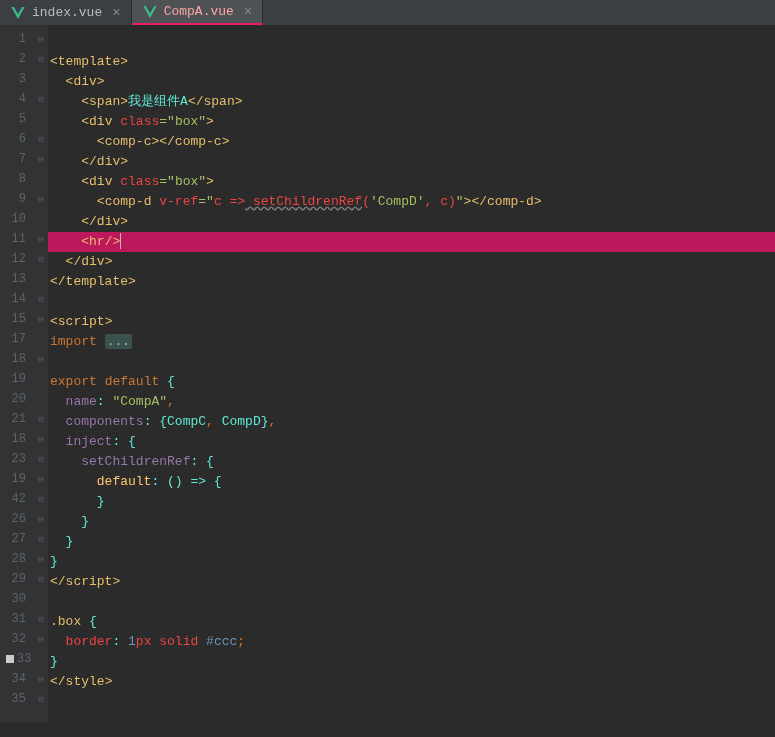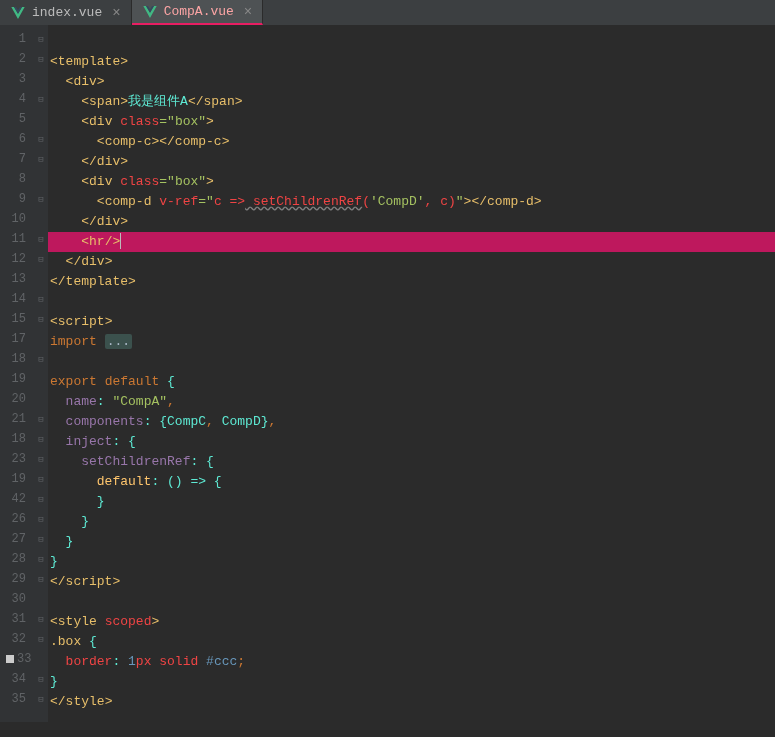--- a/index.html
+++ b/index.html
@@ -235,20 +235,19 @@
     <div class="code-line">  <span class="pr">components</span><span class="tx">: {</span><span class="tx">CompC</span><span class="kw">,</span><span class="tx"> </span><span class="tx">CompD</span><span class="tx">}</span><span class="kw">,</span></div>
     <div class="code-line">  <span class="pr">inject</span><span class="tx">: {</span></div>
     <div class="code-line">    <span class="pr">setChildrenRef</span><span class="tx">: {</span></div>
     <div class="code-line">      <span class="fn">default</span><span class="tx">: () =&gt; {</span></div>
     <div class="code-line">      <span class="tx">}</span></div>
     <div class="code-line">    <span class="tx">}</span></div>
     <div class="code-line">  <span class="tx">}</span></div>
     <div class="code-line"><span class="tx">}</span></div>
     <div class="code-line"><span class="tg">&lt;/</span><span class="tg">script</span><span class="tg">&gt;</span></div>
     <div class="code-line"></div>
-    <div class="code-line"><span class="tg">&lt;</span><span class="tg">style</span> <span class="at">scoped</span><span class="tg">&gt;</span></div>
     <div class="code-line"><span class="tg">.box</span> <span class="tx">{</span></div>
     <div class="code-line">  <span class="at">border</span><span class="tx">: </span><span class="nm">1</span><span class="at">px</span> <span class="at">solid</span> <span class="nm">#ccc</span><span class="kw">;</span></div>
     <div class="code-line"><span class="tx">}</span></div>
     <div class="code-line"><span class="tg">&lt;/</span><span class="tg">style</span><span class="tg">&gt;</span></div>
     <div class="code-line"></div>
   </div>
 </div>
 
 </body></html>

